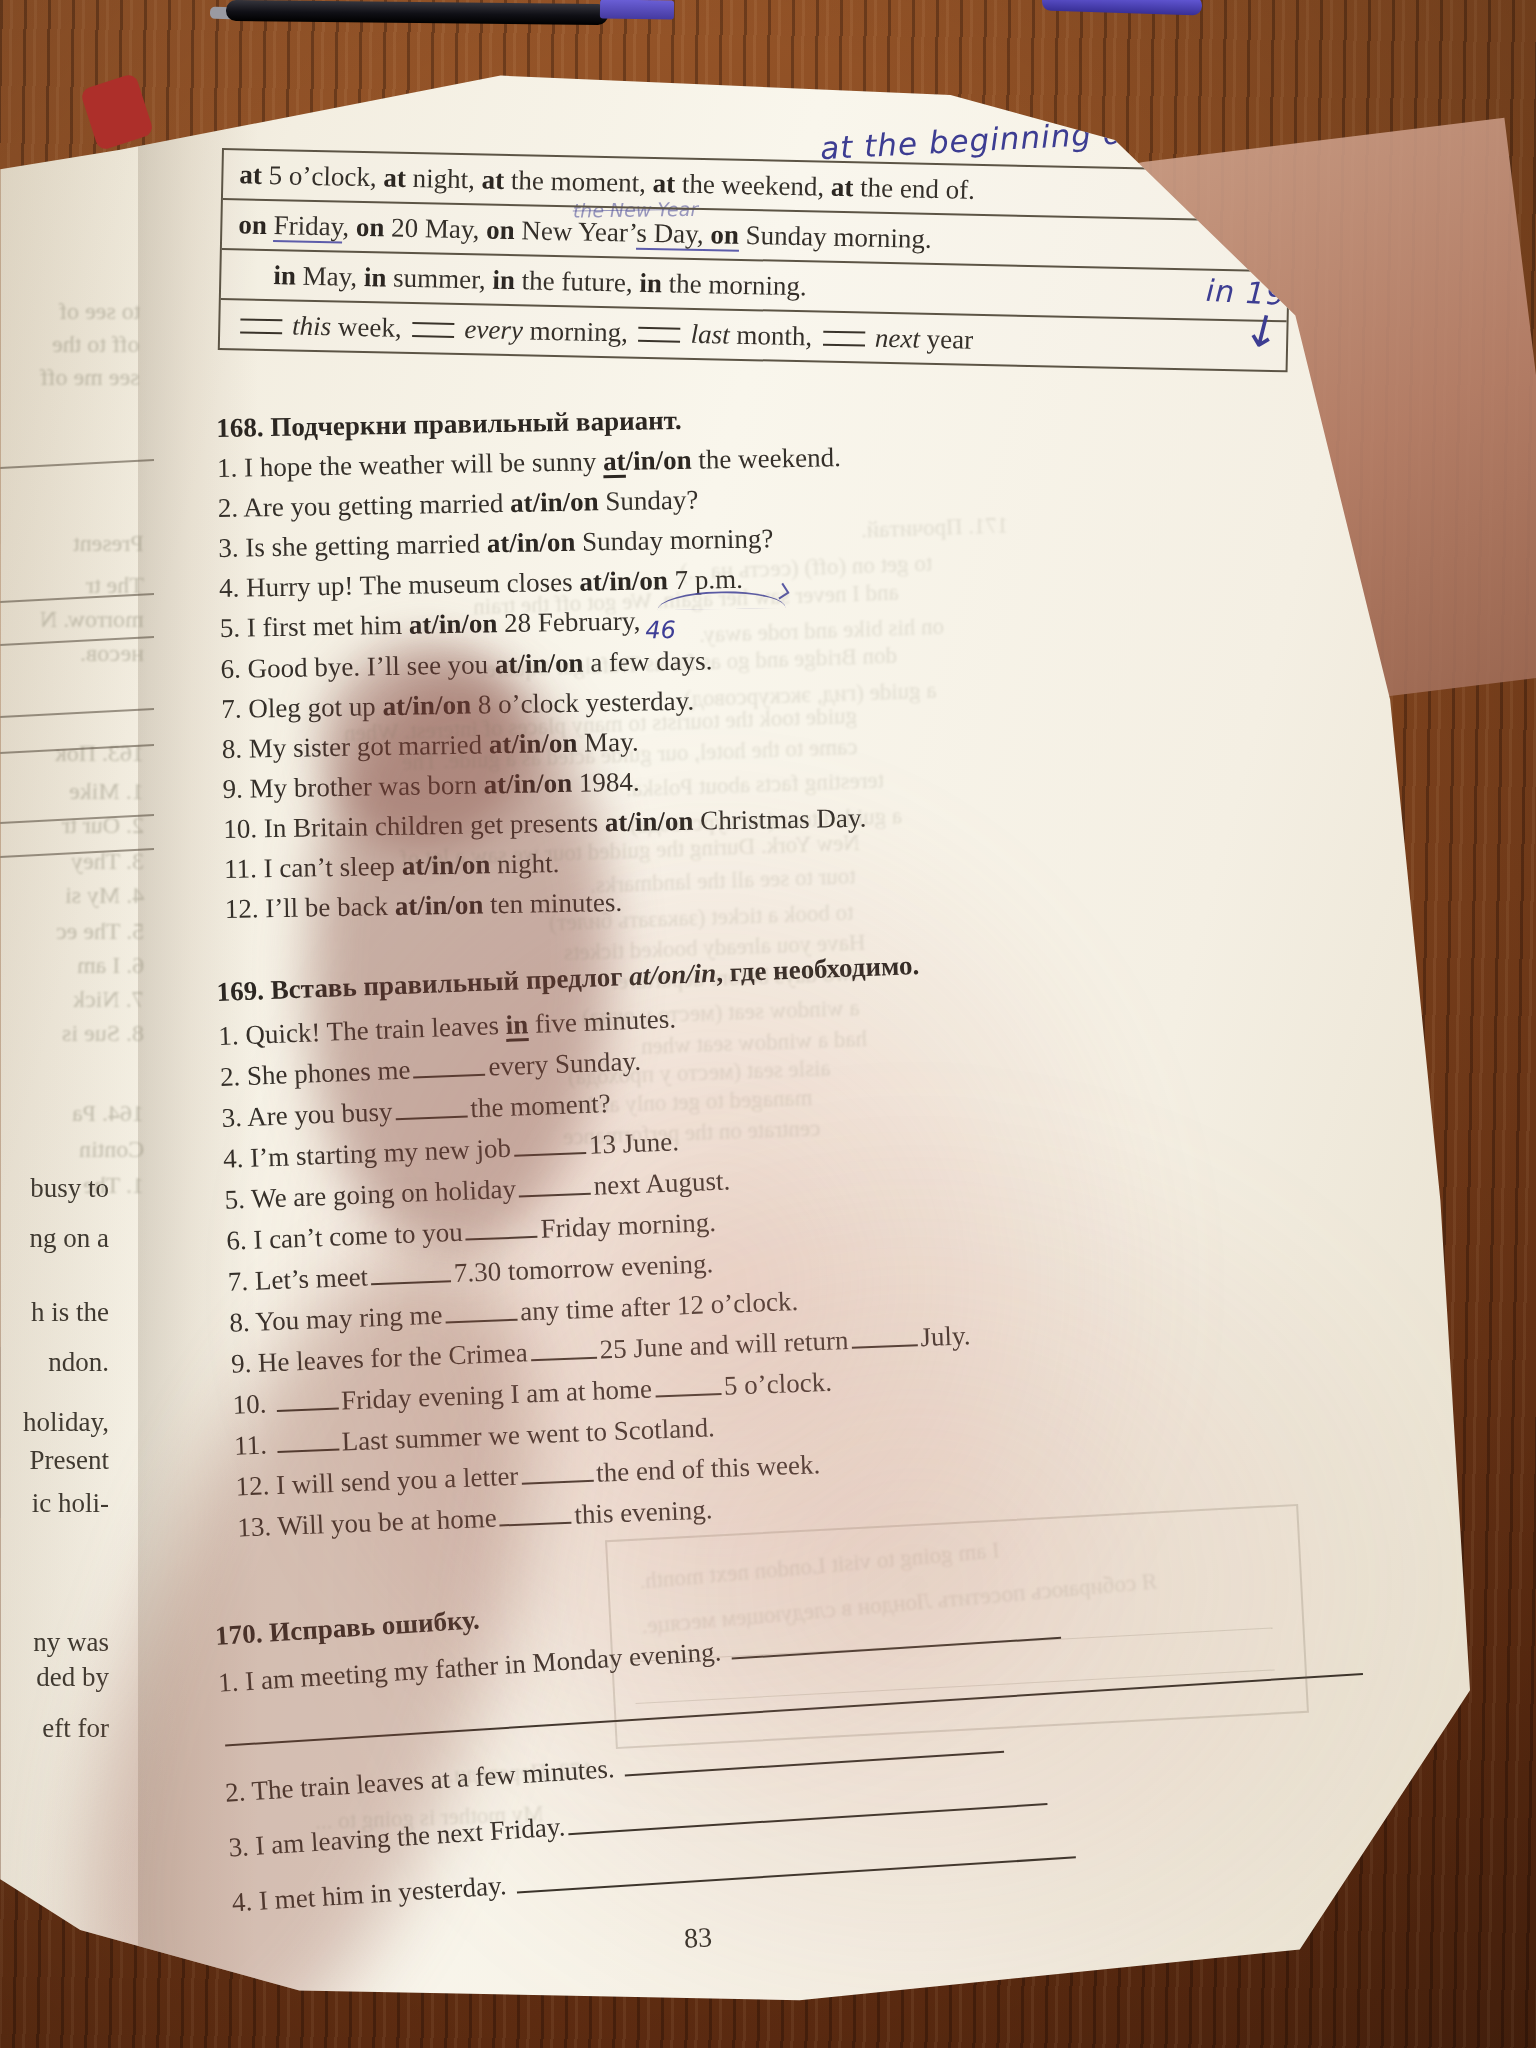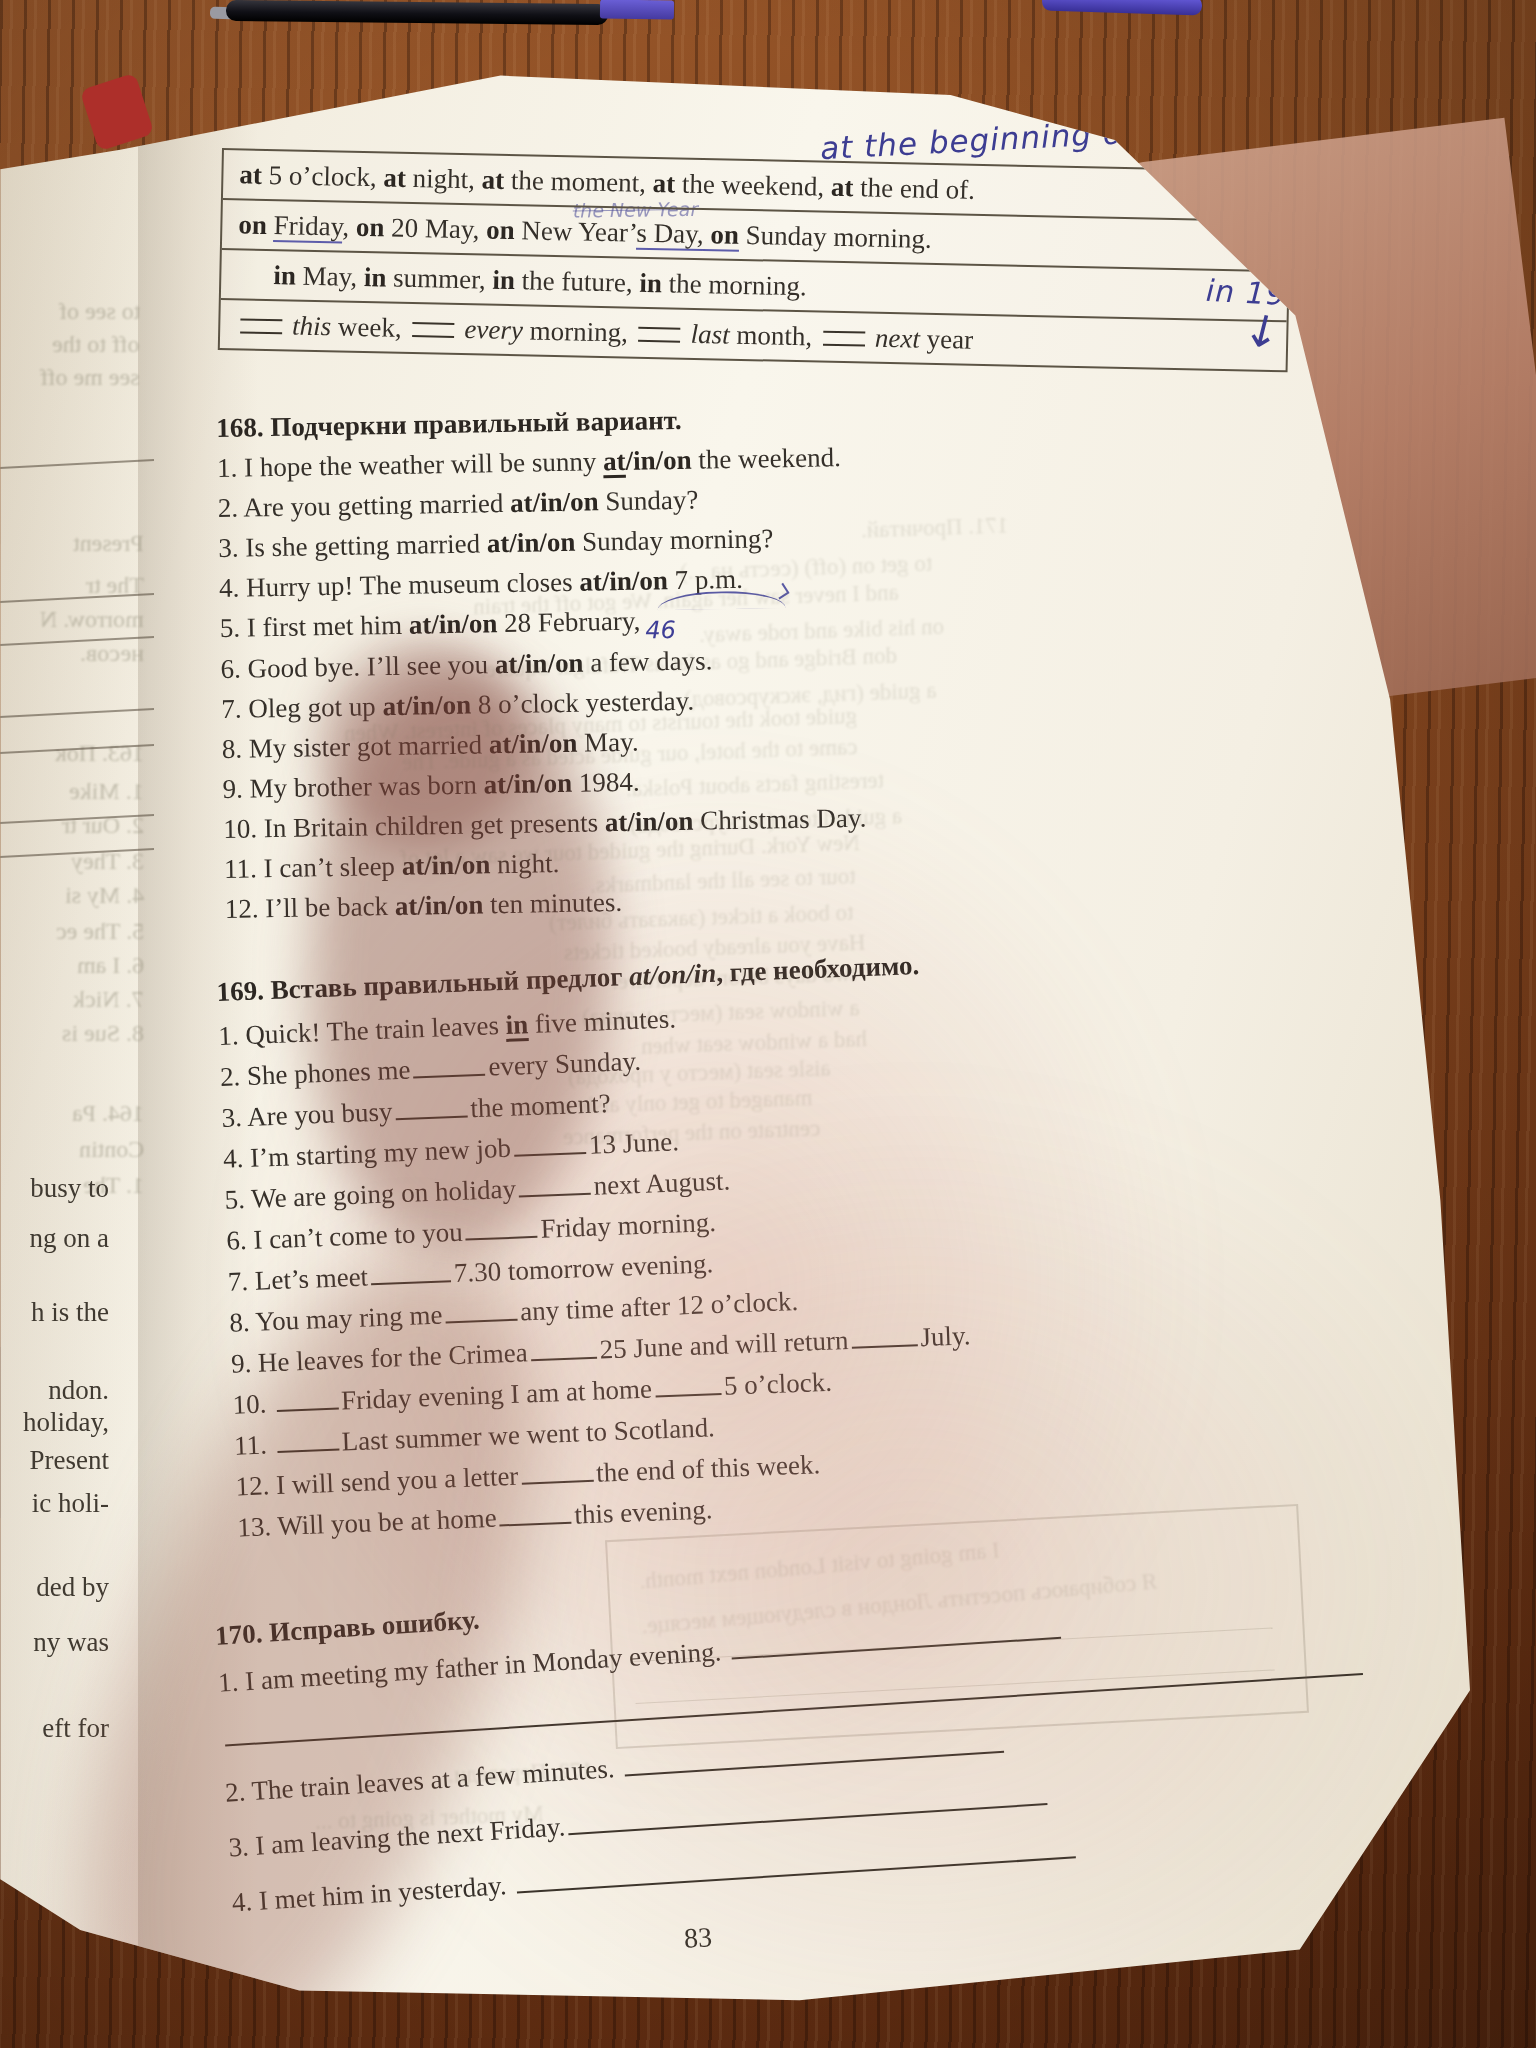--- a/index.html
+++ b/index.html
@@ -120,25 +120,25 @@
         <span class="lfaint" style="top: 858px; right: 10px;">5. The ec</span>
         <span class="lfaint" style="top: 892px; right: 10px;">6. I am</span>
         <span class="lfaint" style="top: 926px; right: 10px;">7. Nick</span>
         <span class="lfaint" style="top: 960px; right: 10px;">8. Sue is</span>
         <span class="lfaint" style="top: 1040px; right: 10px;">164. Ра</span>
         <span class="lfaint" style="top: 1076px; right: 10px;">Contin</span>
         <span class="lfaint" style="top: 1112px; right: 10px;">1. The</span>
         <span class="lfrag" style="top: 1113px; right: 45px;">busy to</span>
         <span class="lfrag" style="top: 1163px; right: 45px;">ng on a</span>
         <span class="lfrag" style="top: 1237px; right: 45px;">h is the</span>
-        <span class="lfrag" style="top: 1287px; right: 45px; margin-top: 28px;">ndon.</span>
+        <span class="lfrag" style="top: 1287px; right: 45px;">ndon.</span>
         <span class="lfrag" style="top: 1347px; right: 45px;">holiday,</span>
         <span class="lfrag" style="top: 1385px; right: 45px;">Present</span>
         <span class="lfrag" style="top: 1428px; right: 45px;">ic holi-</span>
-        <span class="lfrag" style="top: 1512px; right: 45px;">ded by</span>
+        <span class="lfrag" style="top: 1602px; right: 45px;">ded by</span>
         <span class="lfrag" style="top: 1567px; right: 45px;">ny was</span>
         <span class="lfrag" style="top: 1653px; right: 45px;">eft for</span>
         <div class="lline" style="top: 403px; width: 165px;"></div>
         <div class="lline" style="top: 537px; width: 165px;"></div>
         <div class="lline" style="top: 580px; width: 165px;"></div>
         <div class="lline" style="top: 652px; width: 165px;"></div>
         <div class="lline" style="top: 688px; width: 165px;"></div>
         <div class="lline" style="top: 758px; width: 165px;"></div>
         <div class="lline" style="top: 792px; width: 165px;"></div>
       </div>

